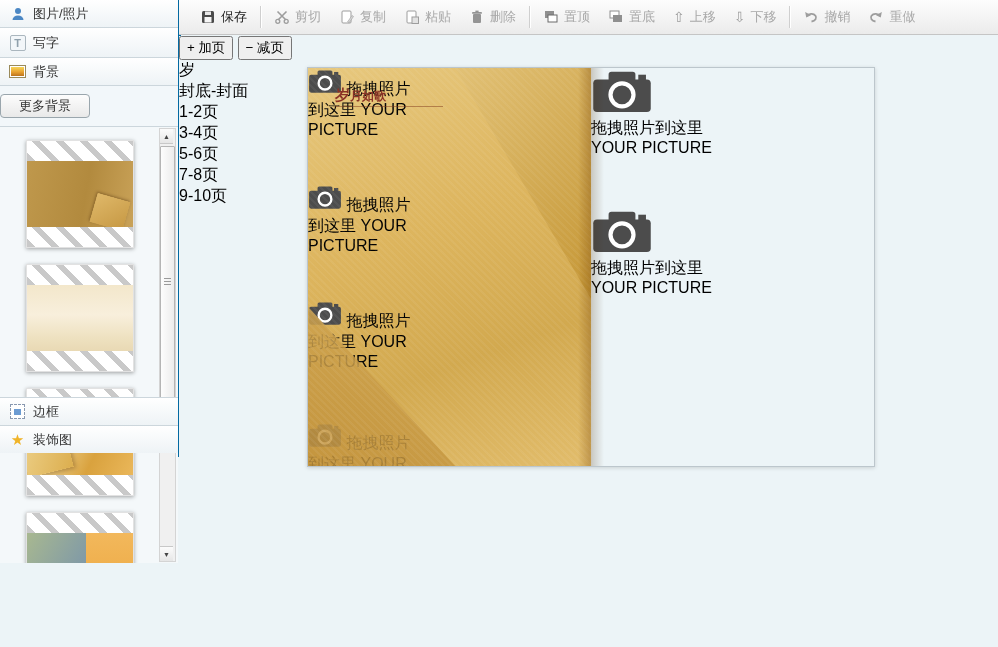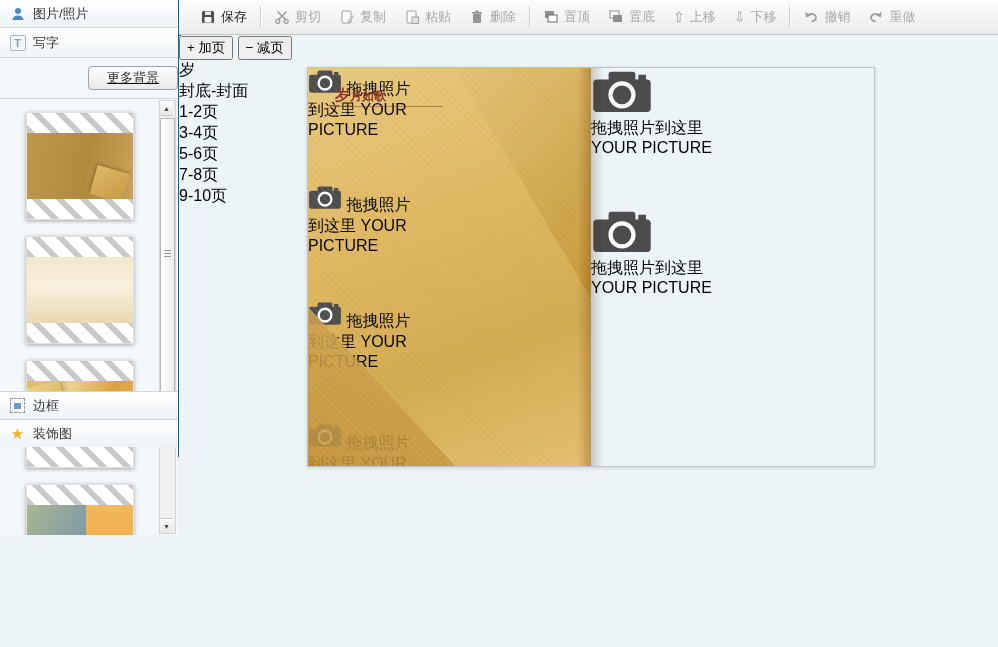--- a/index.html
+++ b/index.html
@@ -4,42 +4,42 @@
 <style>
   html,body{margin:0;padding:0;}
   body{width:998px;height:647px;overflow:hidden;font-family:"Liberation Sans",sans-serif;-webkit-font-smoothing:antialiased;}
   .app{position:relative;width:998px;height:647px;background:#ecf4f7;overflow:hidden;}
 
   
   .sidebar{position:absolute;left:0;top:0;width:178px;height:457px;background:#0ea5e9;border-right:3px solid #0369a1;}
   .side-row{height:27px;display:flex;align-items:center;gap:7px;padding-left:9px;border-bottom:1px solid #ccd6dc;background:linear-gradient(180deg,#ffffff,#eef3f6);font-size:13px;color:#333;cursor:pointer;}
   .side-row .ric{width:17px;height:16px;display:flex;align-items:center;justify-content:center;flex:0 0 17px;}
   .row-write{height:29px;}
-  .morebg-wrap{height:40px;display:flex;align-items:center;justify-content:flex-end;border-bottom:1px solid #ccd6dc;background:#f2f7fa;text-decoration:underline;}
+  .morebg-wrap{height:40px;display:flex;align-items:center;justify-content:flex-start;border-bottom:1px solid #ccd6dc;background:#f2f7fa;}
   .morebg-btn{width:90px;height:24px;border:1px solid #9aa6ad;border-radius:4px;background:linear-gradient(180deg,#fdfdfd,#e9e9e9);font-size:13px;color:#333;cursor:pointer;font-family:"Liberation Sans",sans-serif;}
   .thumb-list{position:relative;height:436px;background:#f4f8fa;overflow:hidden;}
   .bgthumb{position:absolute;left:26px;width:106px;background:#fff;border:1px solid #e2e2e2;box-shadow:0 1px 4px rgba(0,0,0,.35);cursor:pointer;}
   .stripes{height:20px;background:repeating-linear-gradient(45deg,#c9c9c9 0 6px,#ffffff 6px 17px);}
   .art{height:66px;position:relative;overflow:hidden;}
   .art1{background:linear-gradient(100deg,#bf984c 0%,#b28a3e 55%,#c9a258 100%);}
   .art1 .tilt{position:absolute;right:6px;bottom:0px;width:34px;height:30px;background:linear-gradient(135deg,#dfb869,#c69843);transform:rotate(16deg);box-shadow:-1px -1px 3px rgba(60,30,0,.4);}
   .art2{background:linear-gradient(180deg,#f3e7cb,#f8efdc 45%,#eee1c0 80%,#e9d9b4);}
   .art3{background:linear-gradient(115deg,#e2ba62 0%,#eccf8a 35%,#d9a23e 65%,#eab75a 100%);}
   .art3 .tilt{position:absolute;left:-6px;top:4px;width:46px;height:60px;background:linear-gradient(120deg,#f0d794,#dcae4e);transform:rotate(-14deg);box-shadow:2px 2px 4px rgba(90,50,0,.35);}
   .art4{background:linear-gradient(120deg,#a8b890 0%,#7e98a8 55%,#98aab8 100%);}
   .art4 .half{position:absolute;right:0;top:0;width:44%;height:100%;background:linear-gradient(180deg,#f2b85c,#eda840);}
   .t1{top:13px;} .t2{top:137px;} .t3{top:261px;} .t4{top:385px;}
   
   .sbar{position:absolute;right:2px;top:1px;width:15px;height:432px;background:#f0f0f0;border:1px solid #d4d4d4;}
   .sbtn{position:absolute;left:0;width:13px;height:15px;background:linear-gradient(180deg,#fcfcfc,#e6e6e6);border:0;border-bottom:1px solid #c8c8c8;font-size:7px;color:#444;line-height:15px;text-align:center;padding:0;cursor:pointer;}
   .sbtn.up{top:0;}
   .sbtn.down{bottom:0;border-top:1px solid #c8c8c8;border-bottom:0;}
   .sthumb{position:absolute;left:0;top:17px;width:13px;height:272px;background:linear-gradient(90deg,#fdfdfd,#ececec);border:1px solid #b5b5b5;border-radius:1px;cursor:pointer;}
   .sgrip{position:absolute;left:3px;top:48%;width:7px;height:8px;background:repeating-linear-gradient(180deg,#9a9a9a 0 1px,transparent 1px 3px);}
-  .side-bottom{position:absolute;left:0;bottom:10px;width:178px;}
+  .side-bottom{position:absolute;left:0;bottom:4px;width:178px;}
   .side-bottom .side-row{border-top:1px solid #ccd6dc;border-bottom:0;height:27px;}
   .star-g{color:#f0b429;font-size:15px;line-height:15px;}
   .ticon{display:inline-block;width:14px;height:14px;border:1px solid #aab6be;border-radius:2px;background:#f2f6f9;color:#8fa0ac;font-size:11px;font-weight:bold;text-align:center;line-height:14px;}
   .bgicon{width:15px;height:11px;border:1px solid #9a8a5a;background:linear-gradient(180deg,#f8e060 0%,#e8a030 55%,#b06818 100%);box-shadow:inset 0 0 0 1px #fff;}
   .frameicon{width:13px;height:13px;border:1px dashed #8898b0;background:#fff;display:flex;align-items:center;justify-content:center;}
   .frameicon i{display:block;width:7px;height:6px;background:#6b9bd2;}
   .maskicon{width:13px;height:13px;border:1px solid #8898a8;border-radius:2px;background:#e8f0f6;display:flex;align-items:center;justify-content:center;}
   .maskicon i{display:block;width:7px;height:7px;border:1px solid #8898a8;border-radius:50%;background:#fff;}
 
   
@@ -147,20 +147,26 @@
           </svg>
       </span>
       <span>图片/照片</span>
     </div>
     <div class="side-row row-write">
       <span class="ric">
           <span class="ticon">T</span>
         </span>
       <span>写字</span>
     </div>
+    <div class="side-row">
+      <span class="ric">
+          <span class="bgicon"></span>
+        </span>
+      <span>背景</span>
+    </div>
 
     <div class="morebg-wrap">
       <button class="morebg-btn">更多背景</button>
     </div>
 
     <div class="thumb-list">
       <div class="bgthumb t1">
         <div class="stripes"></div>
         <div class="art art1">
             <div class="tilt"></div>

